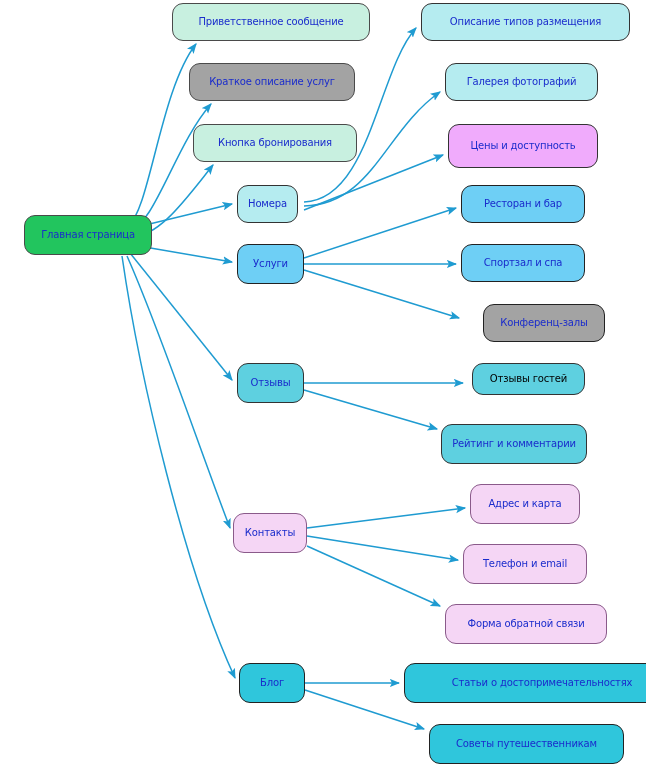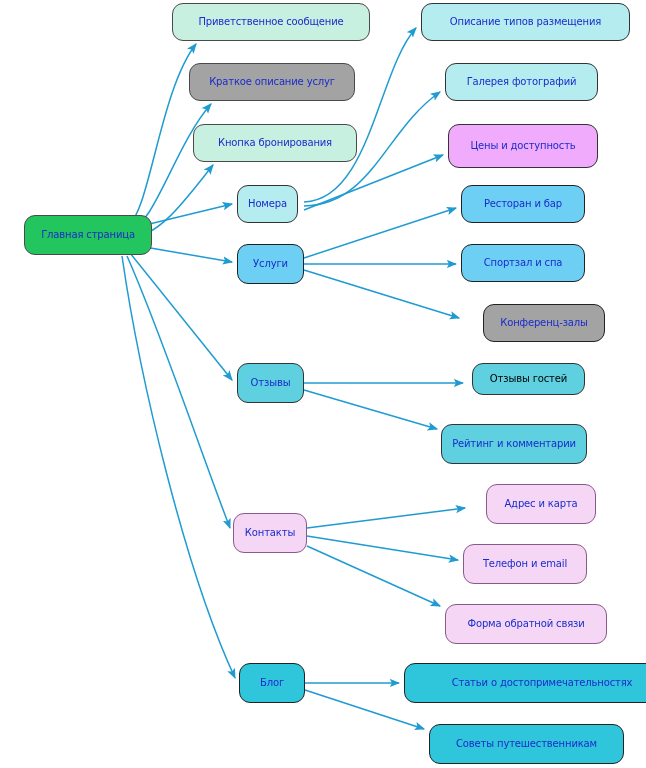--- a/index.html
+++ b/index.html
@@ -123,21 +123,21 @@
       </div>
       <div class="node" style="left: 472px; top: 363px; width: 113px; height: 32px; background: rgb(94, 208, 224); border-color: rgb(51, 51, 51); color: #000000;">
         <span class="nlabel">Отзывы гостей</span>
       </div>
       <div class="node" style="left: 441px; top: 424px; width: 146px; height: 40px; background: rgb(94, 208, 224); border-color: rgb(51, 51, 51); color: rgb(26, 44, 204);">
         <span class="nlabel">Рейтинг и комментарии</span>
       </div>
       <div class="node" style="left: 233px; top: 513px; width: 74px; height: 40px; background: rgb(245, 214, 245); border-color: rgb(138, 90, 138); color: rgb(26, 44, 204);">
         <span class="nlabel">Контакты</span>
       </div>
-      <div class="node" style="left: 470px; top: 484px; width: 110px; height: 40px; background: rgb(245, 214, 245); border-color: rgb(138, 90, 138); color: rgb(26, 44, 204); margin-left: 16px;">
+      <div class="node" style="left: 470px; top: 484px; width: 110px; height: 40px; background: rgb(245, 214, 245); border-color: rgb(138, 90, 138); color: rgb(26, 44, 204);">
         <span class="nlabel">Адрес и карта</span>
       </div>
       <div class="node" style="left: 463px; top: 544px; width: 124px; height: 40px; background: rgb(245, 214, 245); border-color: rgb(138, 90, 138); color: rgb(26, 44, 204);">
         <span class="nlabel">Телефон и email</span>
       </div>
       <div class="node" style="left: 445px; top: 604px; width: 162px; height: 40px; background: rgb(245, 214, 245); border-color: rgb(138, 90, 138); color: rgb(26, 44, 204);">
         <span class="nlabel">Форма обратной связи</span>
       </div>
       <div class="node" style="left: 239px; top: 663px; width: 66px; height: 40px; background: rgb(47, 198, 220); border-color: rgb(34, 34, 34); color: rgb(26, 44, 204);">
         <span class="nlabel">Блог</span>

